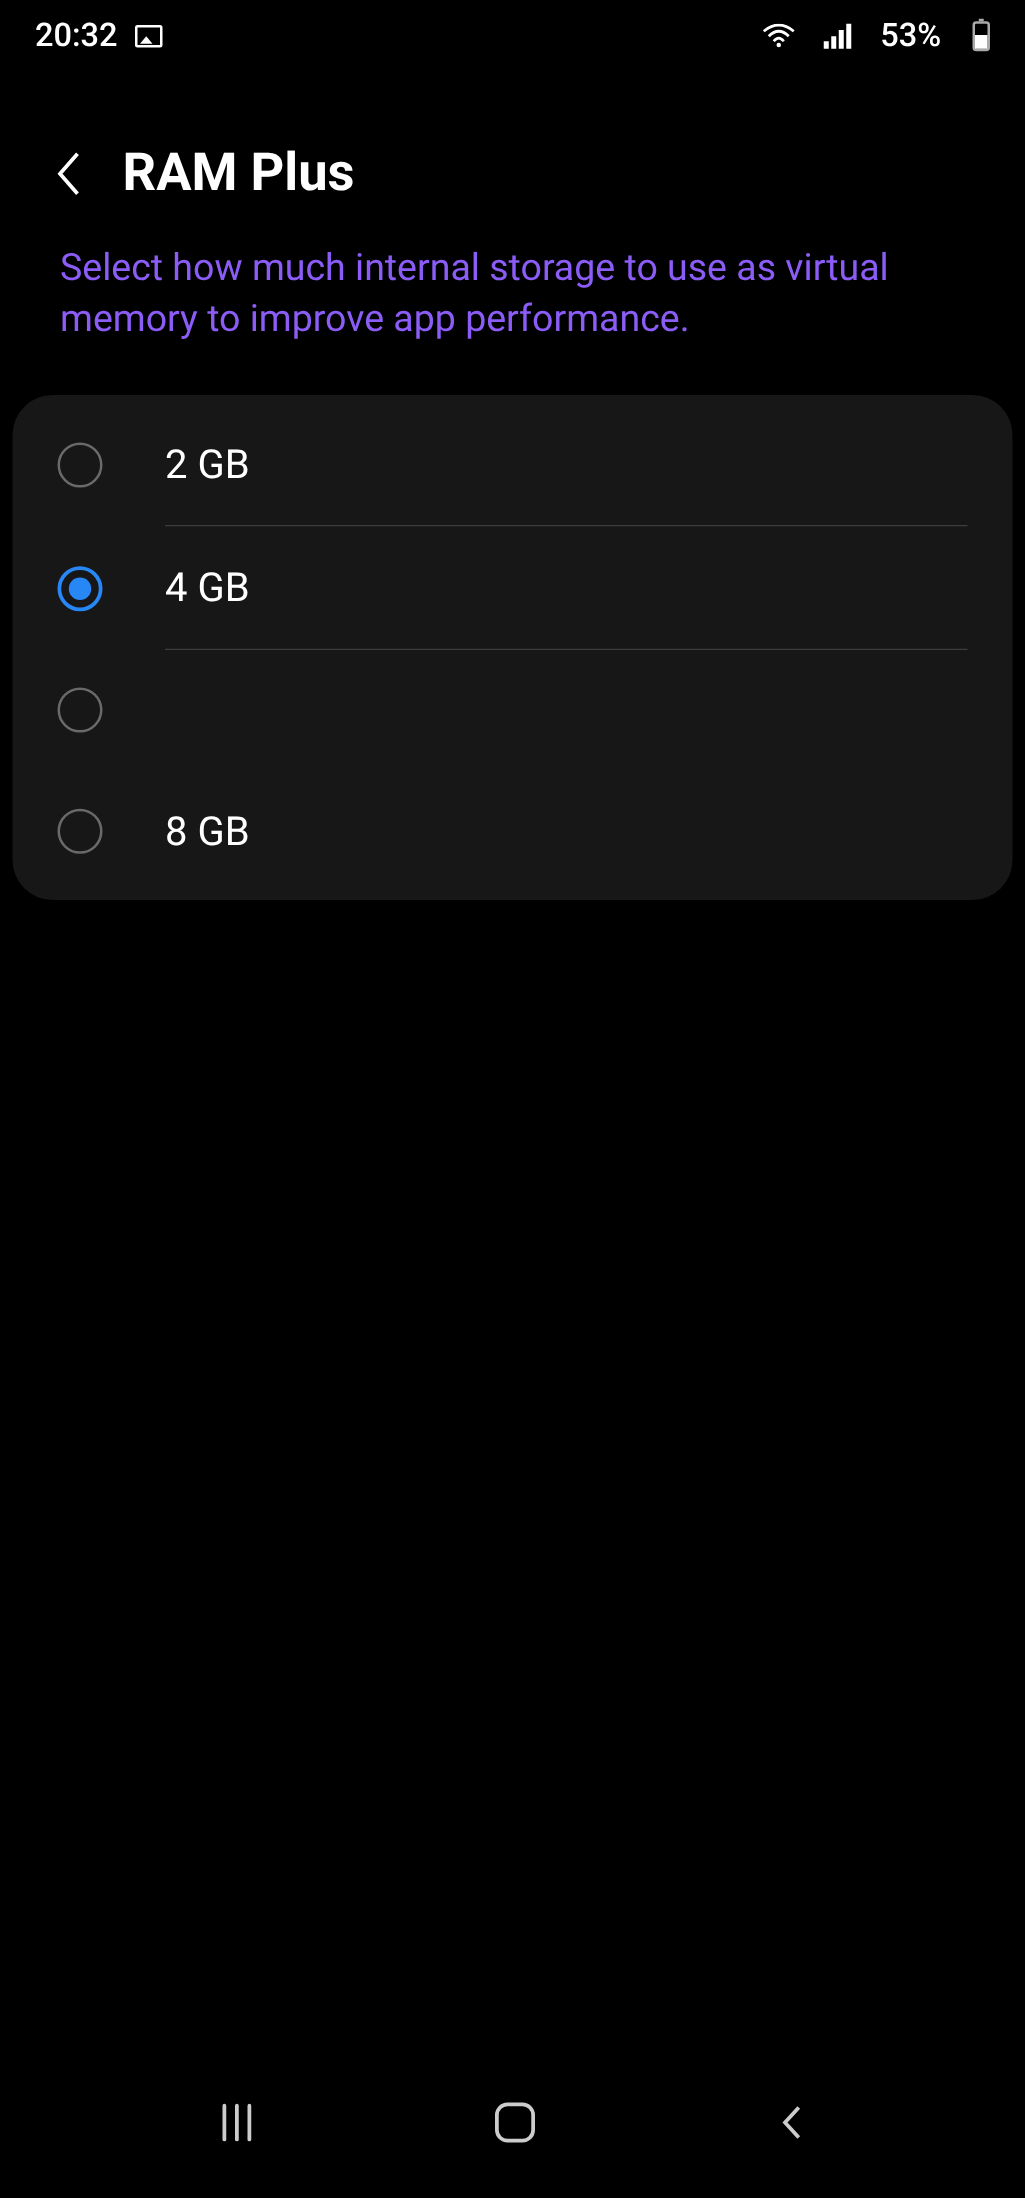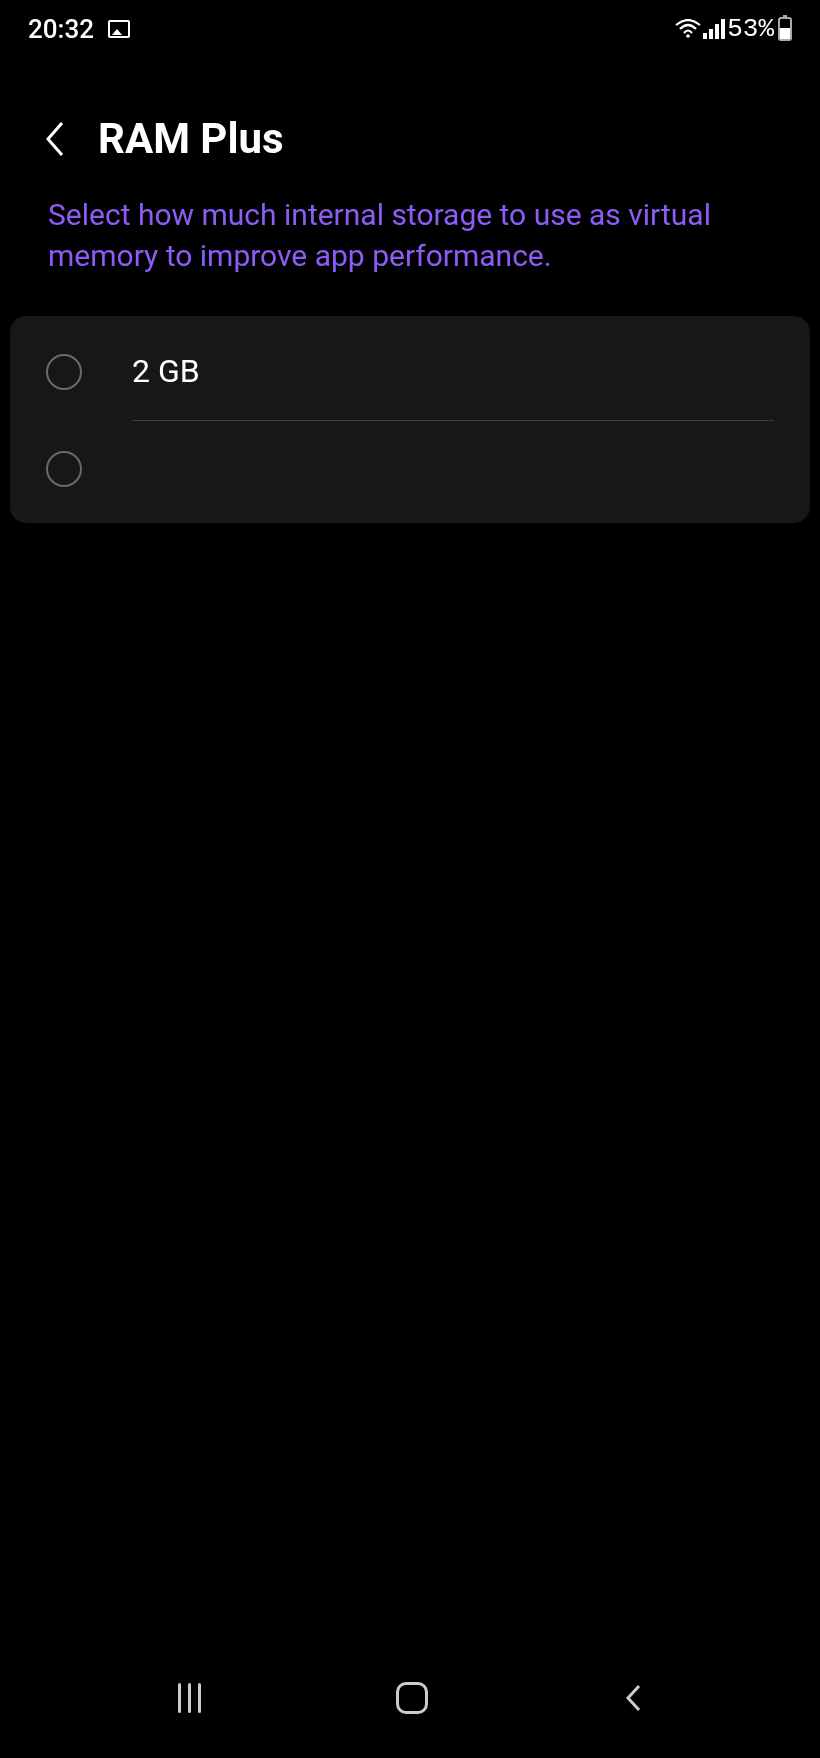--- a/index.html
+++ b/index.html
@@ -25,22 +25,21 @@
       font-weight: 500;
     }
     .status-left {
       display: flex;
       align-items: center;
       gap: 10px;
     }
     .status-right {
       display: flex;
       align-items: center;
-      gap: 2px;
-      font-family: Liberation Mono, monospace;
+      gap: 23px;
     }
     .picture-icon {
       width: 22px;
       height: 18px;
       border: 2px solid #fff;
       border-radius: 2px;
       position: relative;
       margin-left: 4px;
     }
     .picture-icon::after {
@@ -117,21 +116,21 @@
     .description {
       padding: 2px 48px 32px 48px;
       font-size: 30px;
       line-height: 1.35;
       color: #8b5cf6;
       font-weight: 400;
     }
     .options-card {
       margin: 8px 10px 0 10px;
       background: #171717;
-      border-radius: 16px;
+      border-radius: 32px;
       padding: 6px 0;
     }
     .option-row {
       display: flex;
       align-items: center;
       padding: 30px 36px;
       gap: 50px;
       cursor: pointer;
     }
     .option-content {
@@ -243,21 +242,33 @@
 <p class="description">Select how much internal storage to use as virtual memory to improve app performance.</p>
 
 <div class="options-card">
   <div class="option-row">
     <div class="radio"></div>
     <div class="option-content divider">
       <span class="option-label">2 GB</span>
     </div>
   </div>
   <div class="option-row">
+    <div class="radio selected"></div>
+    <div class="option-content divider">
+      <span class="option-label">4 GB</span>
+    </div>
+  </div>
+  <div class="option-row">
     <div class="radio"></div>
+  </div>
+  <div class="option-row">
+    <div class="radio"></div>
+    <div class="option-content">
+      <span class="option-label">8 GB</span>
+    </div>
   </div>
 </div>
 
 <div class="nav-bar">
   <div class="nav-recents">
     <span></span>
       <span></span>
       <span></span>
   </div>
   <div class="nav-home"></div>

